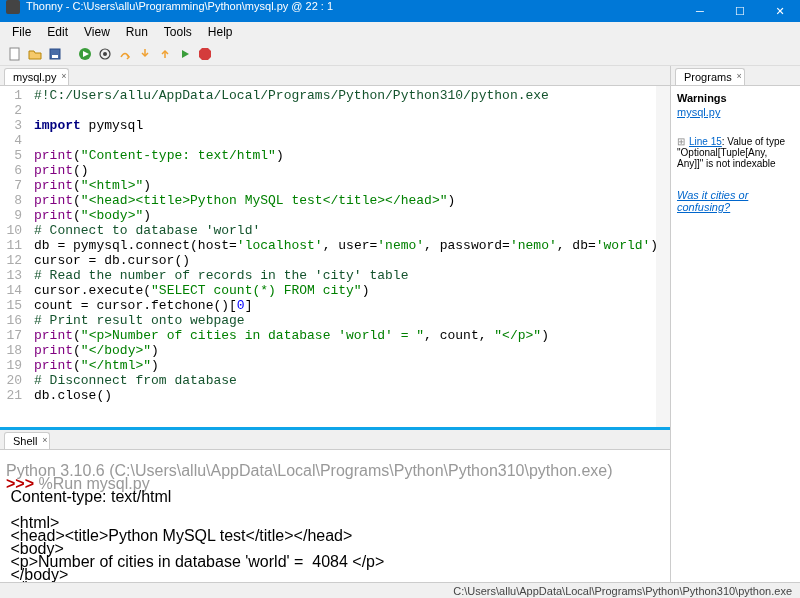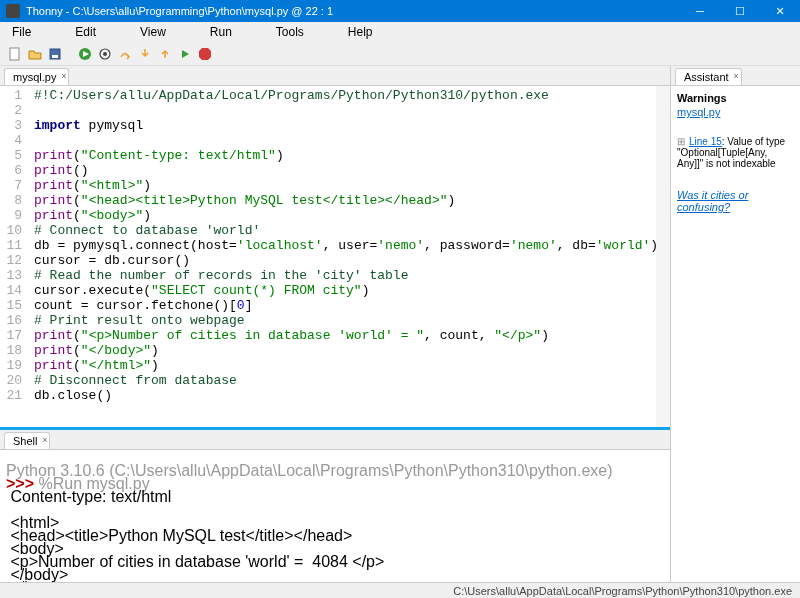--- a/index.html
+++ b/index.html
@@ -1,22 +1,22 @@
 <!DOCTYPE html>
 <html><head>
 <meta charset="utf-8">
 <style>
 * { box-sizing: border-box; margin: 0; padding: 0; }
 body { font-family: "Segoe UI", Tahoma, sans-serif; font-size: 12px; background: #f0f0f0; width: 800px; height: 598px; overflow: hidden; display: flex; flex-direction: column; }
-.titlebar { background: #0078d7; color: #fff; height: 22px; display: flex; align-items: center; padding: 0 0 0 6px; font-size: 11px; }
+.titlebar { background: #0078d7; color: #fff; height: 22px; display: flex; align-items: flex-start; padding: 0 0 0 6px; font-size: 11px; }
 .titlebar .icon { width: 14px; height: 14px; background: #444; margin-right: 6px; border-radius: 2px; }
 .titlebar .title { flex: 1; }
 .titlebar .winbtns { display: flex; }
 .titlebar .winbtn { width: 40px; height: 22px; display: flex; align-items: center; justify-content: center; color: #fff; font-size: 11px; cursor: pointer; }
-.menubar { background: #f0f0f0; height: 20px; display: flex; align-items: center; padding: 0 4px; font-size: 12px; gap: 28px; }
+.menubar { background: #f0f0f0; height: 20px; display: flex; align-items: center; padding: 0 4px; font-size: 12px; }
 .menubar .menuitem { padding: 2px 8px; cursor: pointer; }
 .toolbar { background: #f0f0f0; height: 24px; display: flex; align-items: center; padding: 0 6px; gap: 2px; border-bottom: 1px solid #ddd; }
 .toolbar .tbtn { width: 18px; height: 18px; display: flex; align-items: center; justify-content: center; cursor: pointer; border-radius: 2px; }
 .toolbar .sep { width: 8px; }
 .content { flex: 1; display: flex; min-height: 0; }
 .leftcol { flex: 1; display: flex; flex-direction: column; min-width: 0; }
 .rightcol { width: 130px; background: #fff; border-left: 1px solid #ccc; display: flex; flex-direction: column; }
 .tabstrip { height: 20px; background: #f0f0f0; border-bottom: 1px solid #ccc; display: flex; align-items: flex-end; padding-left: 4px; }
 .tab { background: #fff; border: 1px solid #ccc; border-bottom: none; padding: 2px 12px 2px 8px; font-size: 11px; border-radius: 3px 3px 0 0; position: relative; cursor: pointer; }
 .tab .closex { position: absolute; right: 2px; top: 2px; font-size: 9px; color: #666; cursor: pointer; }
@@ -174,21 +174,21 @@
  &lt;body&gt;
  &lt;p&gt;Number of cities in database 'world' =  4084 &lt;/p&gt;
  &lt;/body&gt;
  &lt;/html&gt;</span>
 </div>
     </div>
   </div>
 
   <div class="rightcol">
     <div class="tabstrip">
-      <div class="tab"><span>Assistant</span><span class="closex">×</span></div>
+      <div class="tab"><span>Programs</span><span class="closex">×</span></div>
     </div>
     <div class="assistant-body">
       <div class="heading">Warnings</div>
       <div><span class="link">mysql.py</span></div>
       <div class="warnitem">
         <span class="expand">⊞</span><span class="link">Line 15</span><span>: Value of type "Optional[Tuple[Any, Any]]" is not indexable</span>
       </div>
       <div class="bottomlink"><span class="link" style="font-style:italic">Was it cities or confusing?</span></div>
     </div>
   </div>

